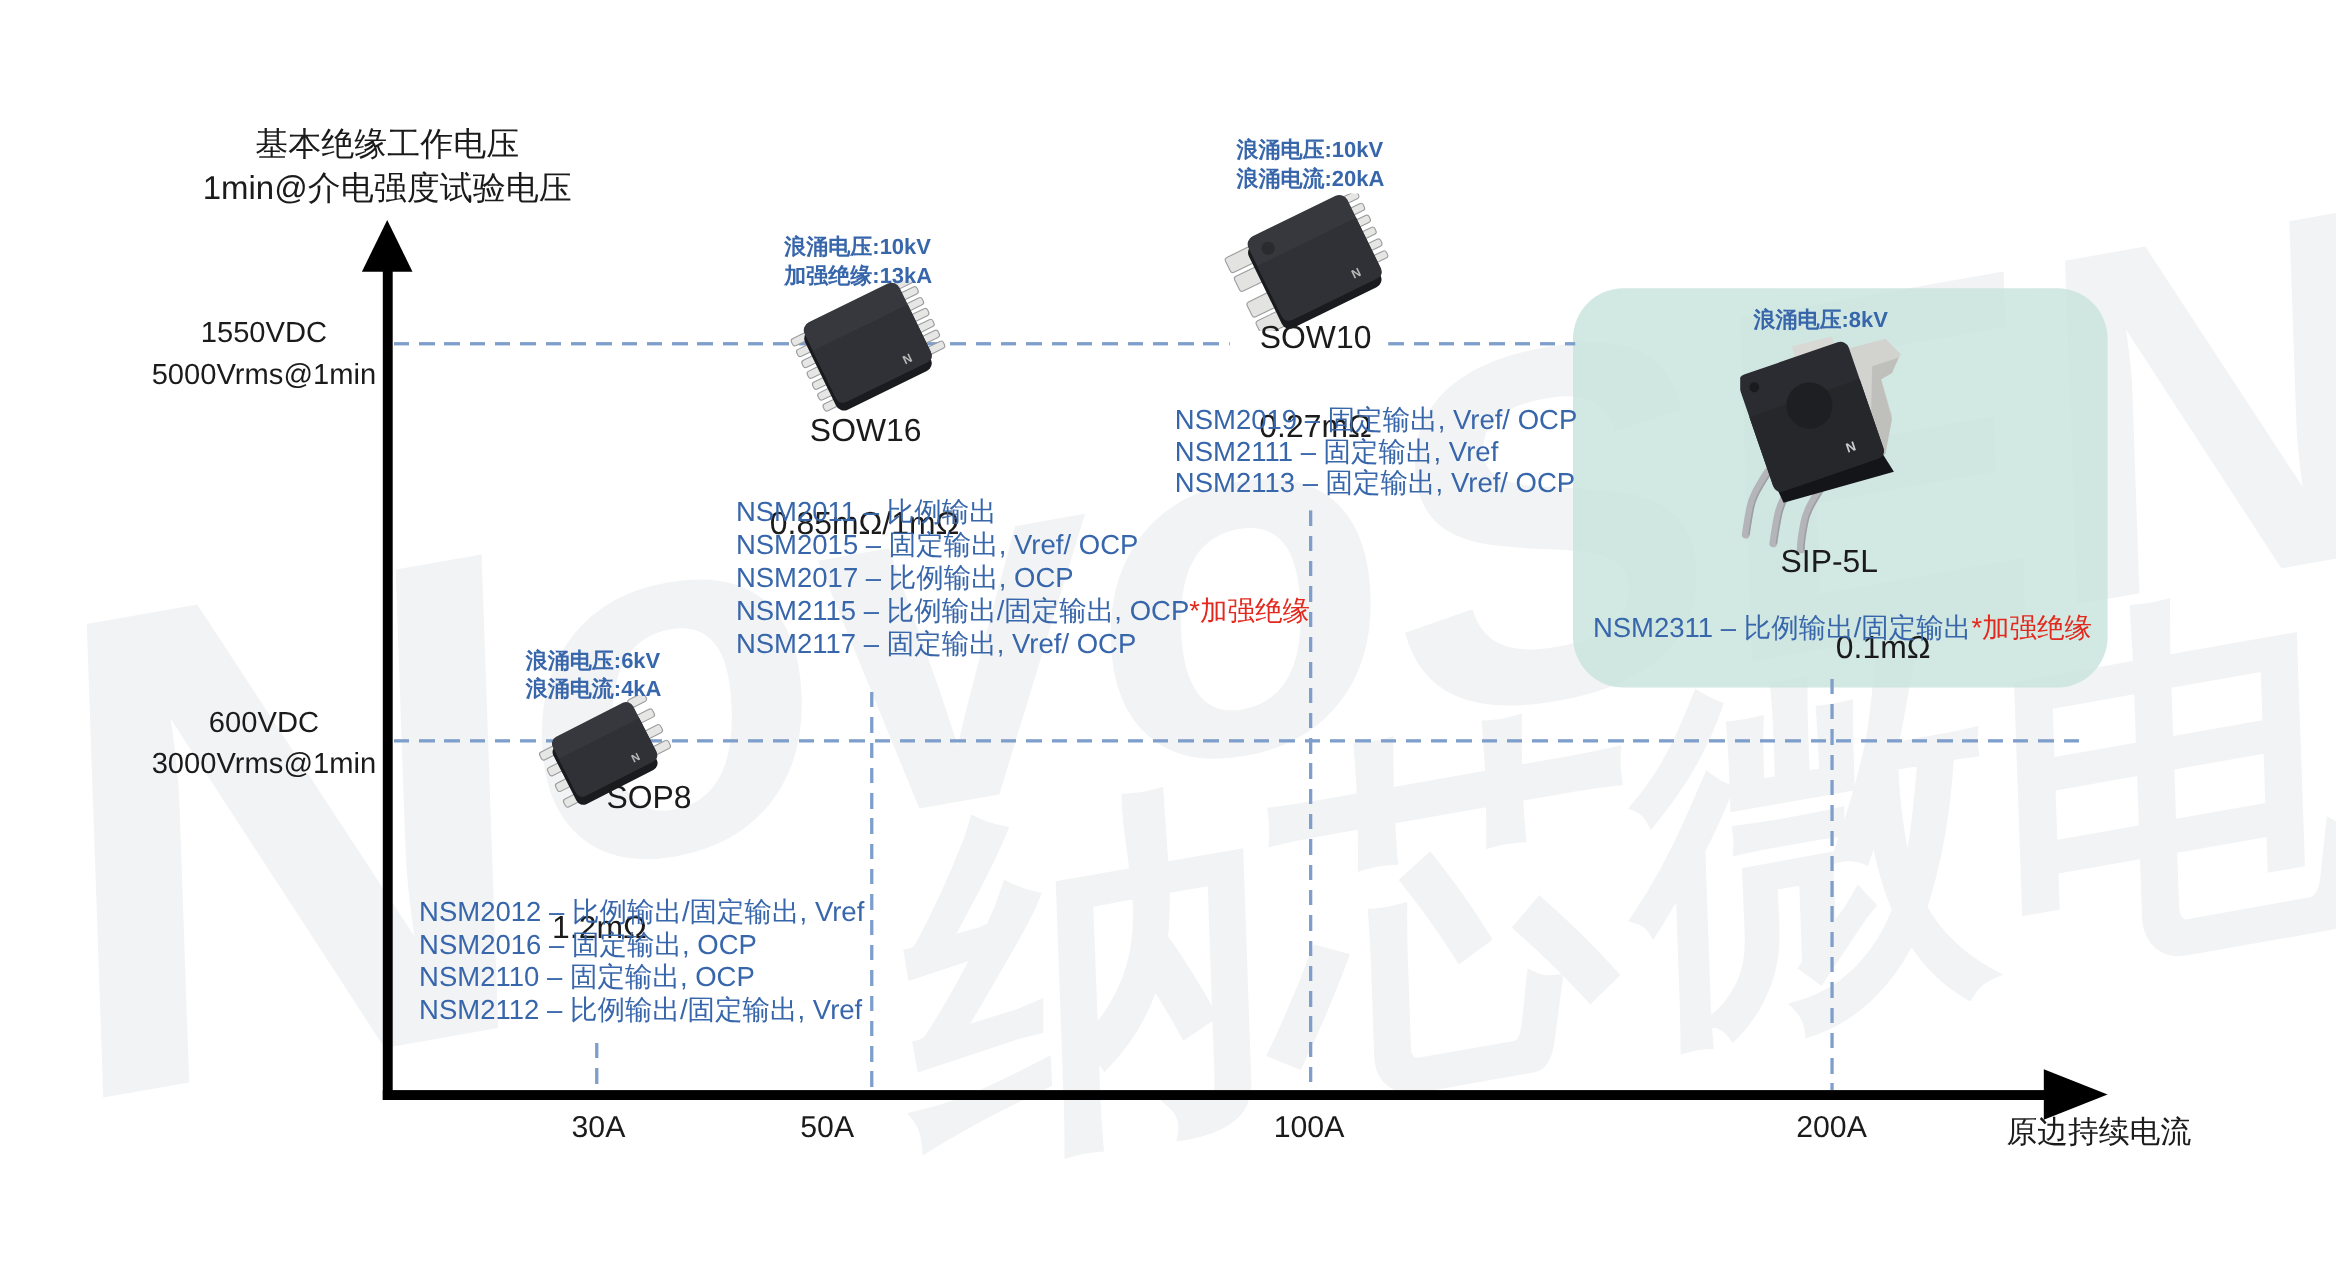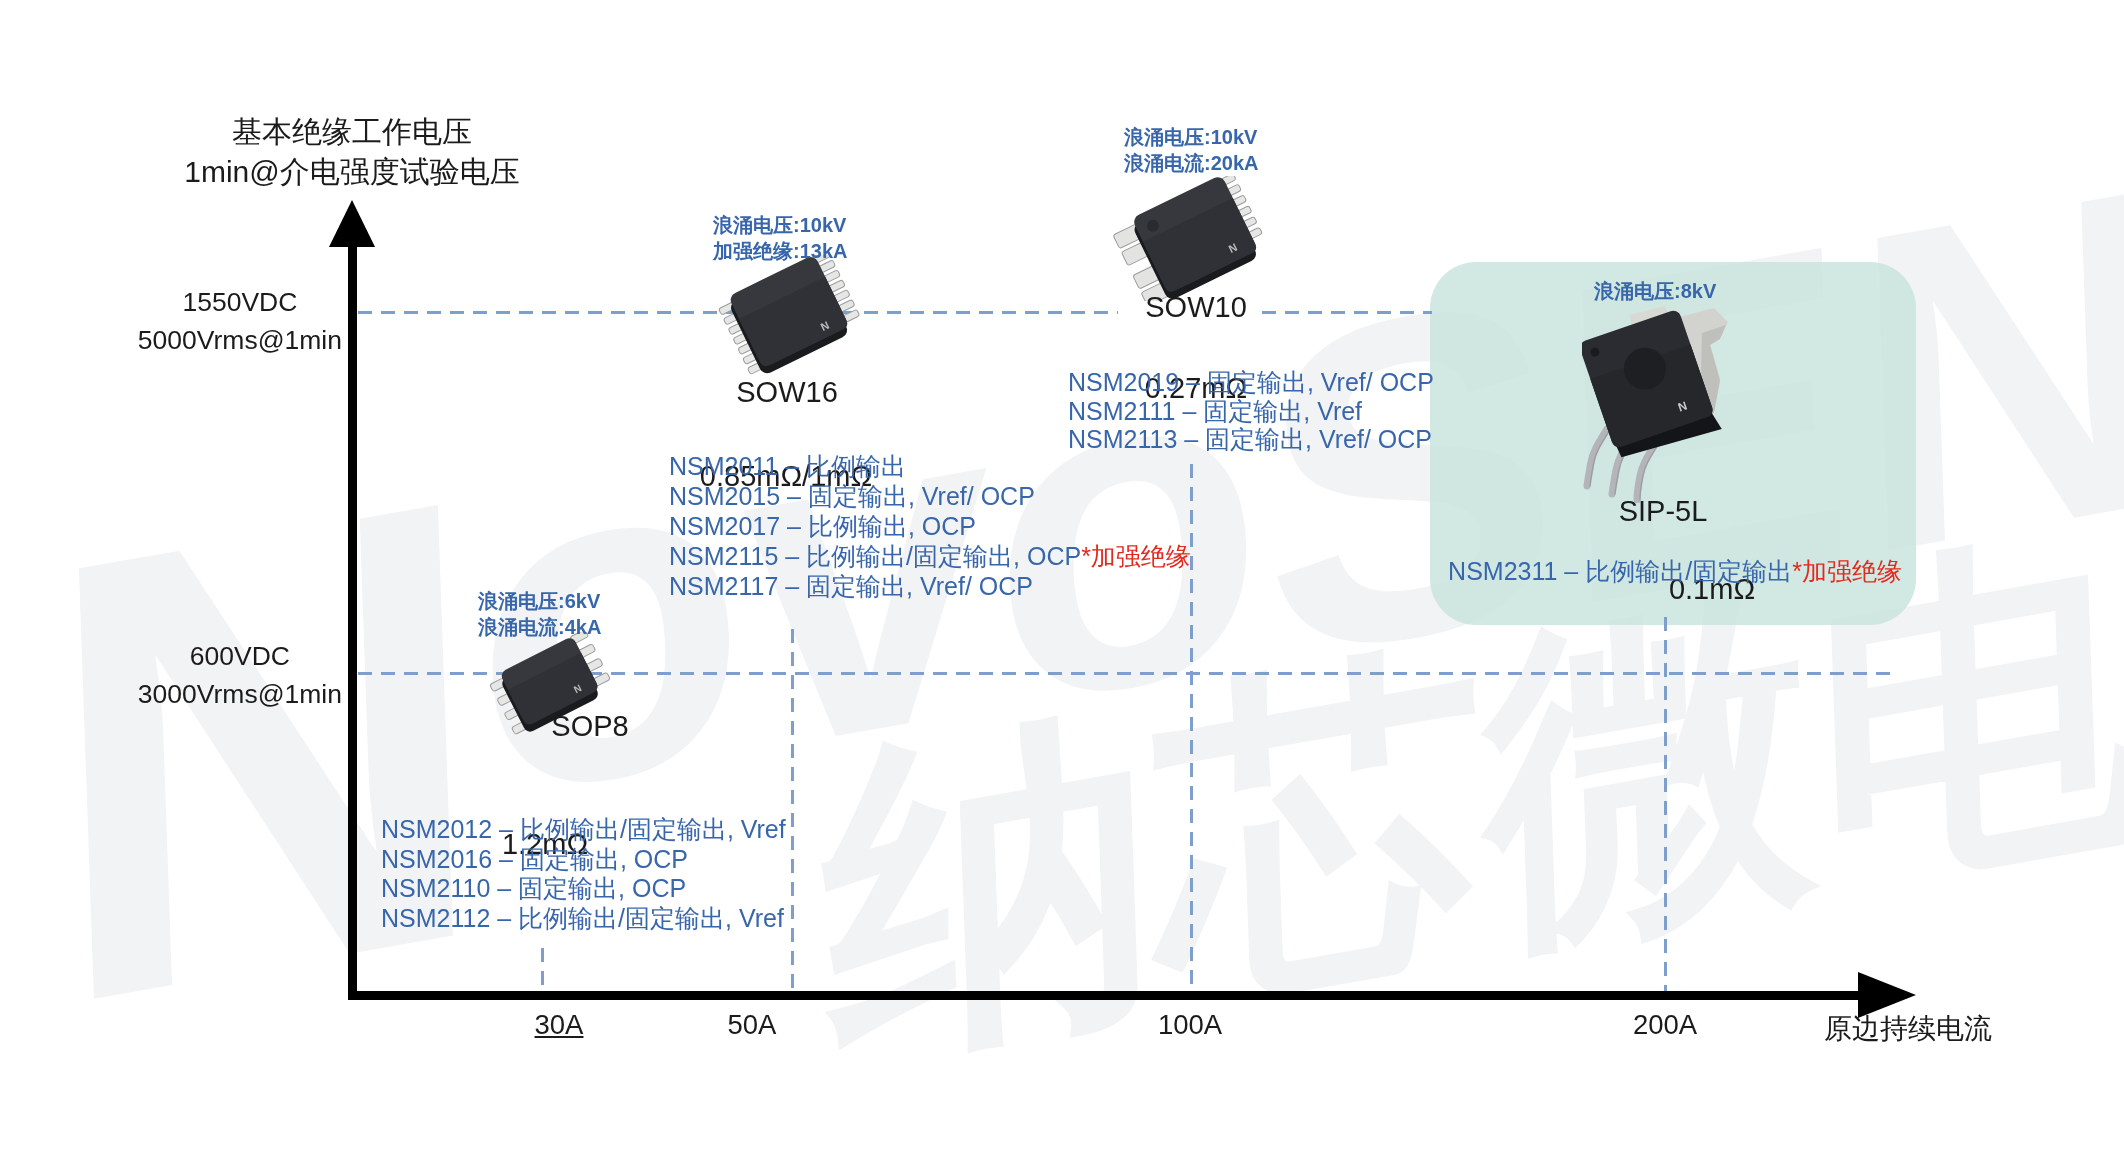--- a/index.html
+++ b/index.html
@@ -72,21 +72,21 @@
 
   <div class="ytick ink" style="right:1782px;top:283px;">
     <div>1550VDC</div>
     <div>5000Vrms@1min</div>
   </div>
   <div class="ytick ink" style="right:1782px;top:637px;">
     <div>600VDC</div>
     <div>3000Vrms@1min</div>
   </div>
 
-  <div class="xtick ink" style="left:559px;top:1009px;text-decoration:underline;">30A</div>
+  <div class="xtick ink" style="left:544px;top:1009px;">30A</div>
   <div class="xtick ink" style="left:752px;top:1009px;">50A</div>
   <div class="xtick ink" style="left:1190px;top:1009px;">100A</div>
   <div class="xtick ink" style="left:1665px;top:1009px;">200A</div>
   <div class="xaxis-name ink" style="left:1824px;top:1013px;">原边持续电流</div>
 
   <div class="surge blue" style="left:478px;top:589px;">
     <div>浪涌电压:6kV</div>
     <div>浪涌电流:4kA</div>
   </div>
   <svg class="chip" style="left:478px;top:632px;" width="140" height="105" viewBox="0 0 140 105">

